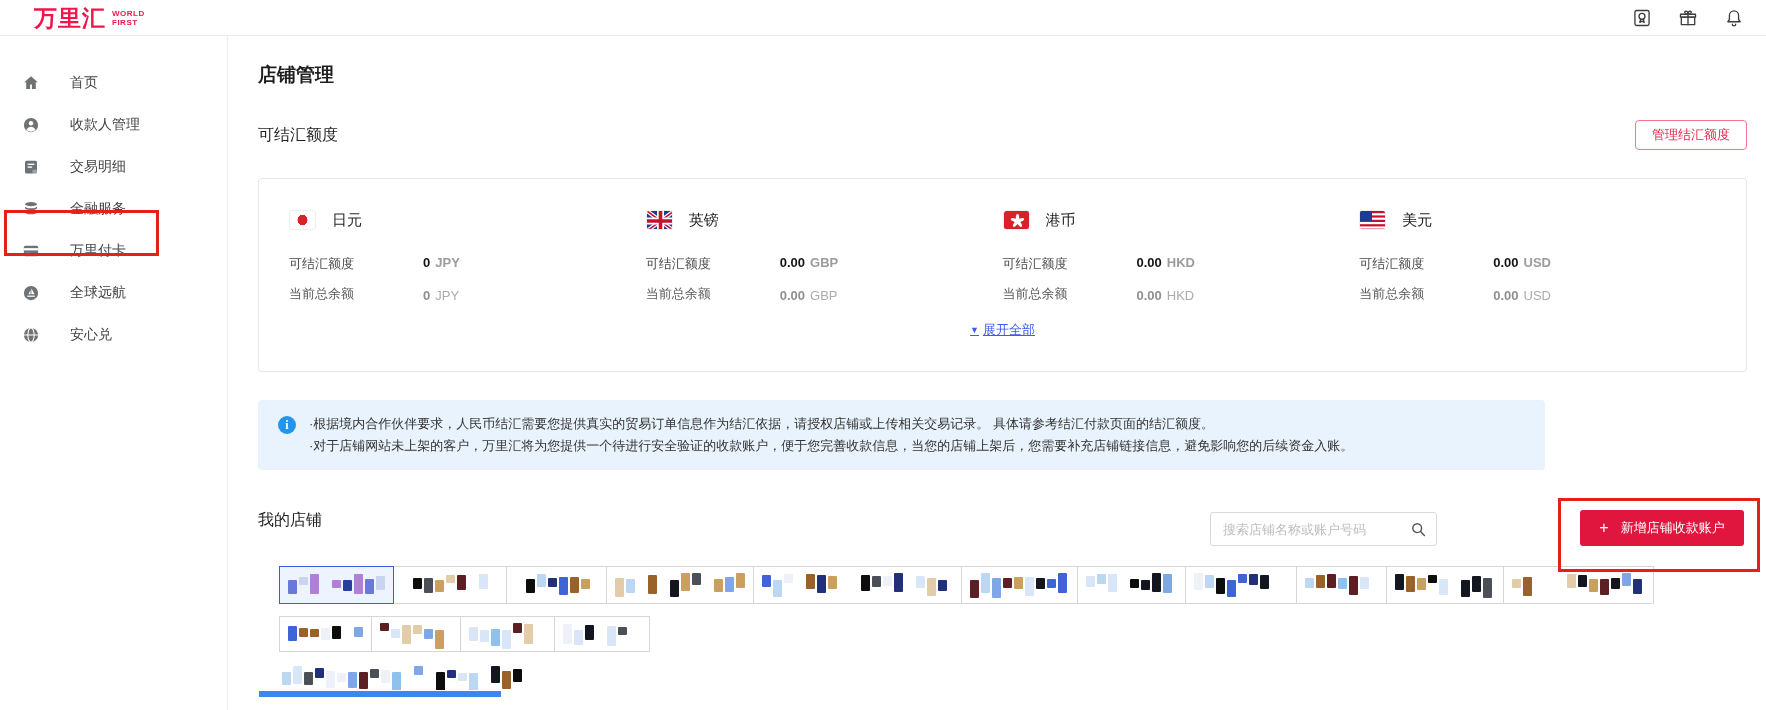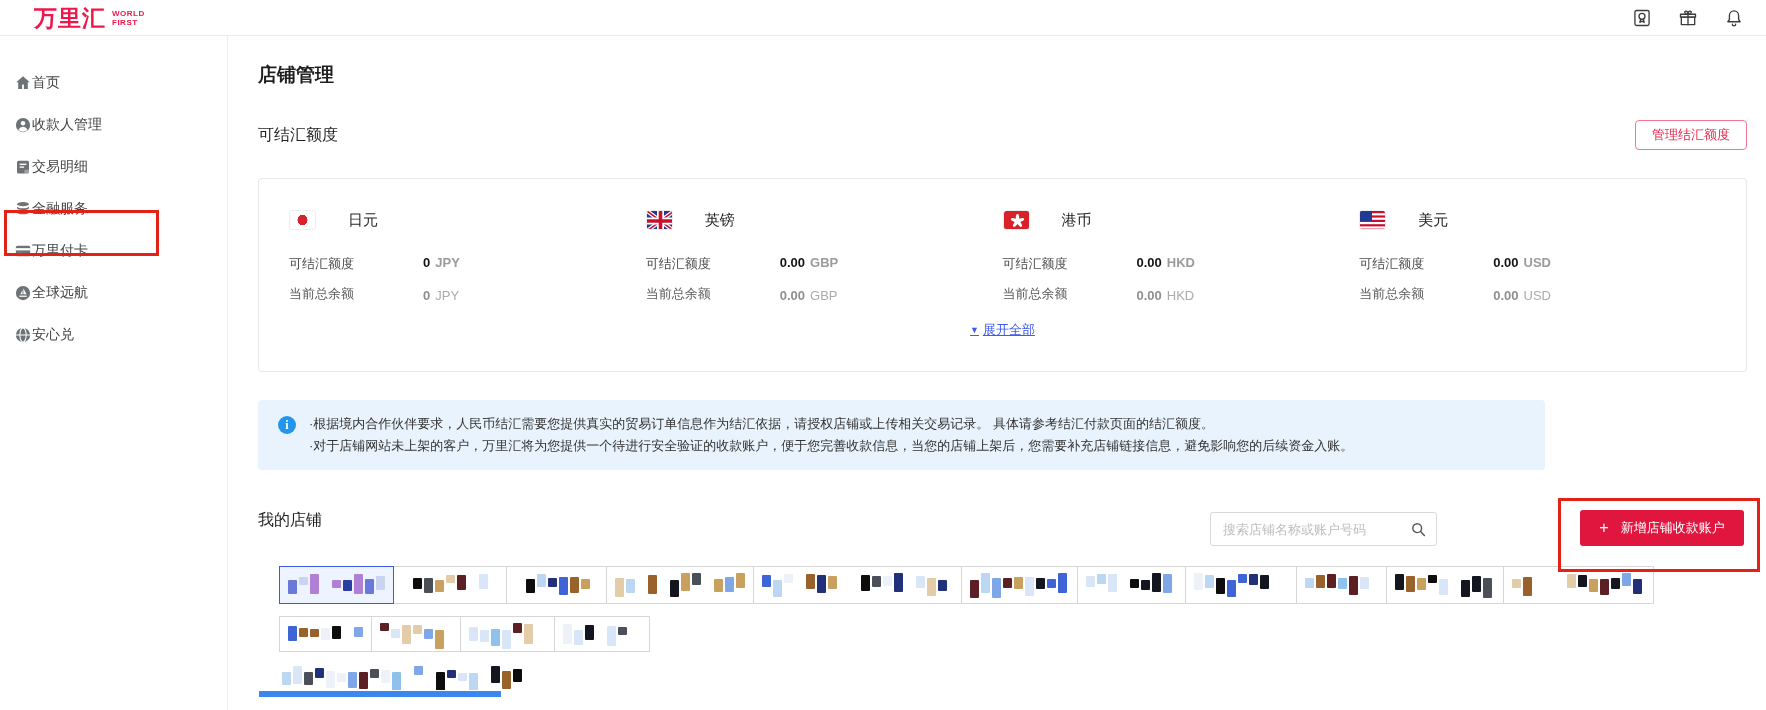--- a/index.html
+++ b/index.html
@@ -14,39 +14,39 @@
   .header-icons { margin-left:auto; display:flex; align-items:center; gap:26px; }
   .hicon { width:20px; height:20px; display:block; cursor:pointer; }
   .hicon svg { width:20px; height:20px; stroke:#3d3d3d; fill:none; stroke-width:1.6; stroke-linecap:round; stroke-linejoin:round; }
 
   
   .body { display:flex; height:674px; }
   .sidebar { width:228px; border-right:1px solid #ededed; padding-top:26px; position:relative; flex:none; }
   .main { flex:1; position:relative; padding:0 0 0 30px; }
 
   
-  .side-item { height:42px; display:flex; align-items:center; gap:0; padding-left:14px; font-size:14px; color:#444; cursor:pointer; }
+  .side-item { height:42px; display:flex; align-items:center; gap:30px; padding-left:22px; font-size:14px; color:#444; cursor:pointer; }
   .side-item .sicon { width:18px; height:18px; flex:none; }
   .side-item .sicon svg { width:18px; height:18px; }
   .side-item.active { color:#3b5bd8; }
   .annot { position:absolute; border:3px solid #e32117; pointer-events:none; z-index:6; }
   .annot-sidebar { left:4px; top:174px; width:155px; height:46px; }
 
   
   .content { width:1489px; }
   .page-title { padding-top:26px; font-size:19px; font-weight:bold; color:#1f1f1f; line-height:26px; }
   .section-row { margin-top:36px; position:relative; }
   .section-title { font-size:16px; color:#1f1f1f; line-height:22px; }
   .manage-btn { position:absolute; top:-4px; right:0; height:30px; padding:0 16px; background:#fff;
     border:1px solid #f5768f; border-radius:4px; color:#e9264e; font-size:13px; line-height:28px; cursor:pointer; }
 
   
   .card { margin-top:32px; width:1489px; height:194px; border:1px solid #e7e7e7; border-radius:4px; background:#fff; padding:30px 30px 0; }
   .cur-grid { display:grid; grid-template-columns:repeat(4,1fr); }
-  .cur-head { display:flex; align-items:center; gap:32px; height:22px; }
+  .cur-head { display:flex; align-items:center; gap:16px; height:22px; }
   .flag { width:27px; height:20px; border-radius:3px; flex:none; overflow:hidden; border:1px solid #eee; position:relative; background:#fff; }
   .flag svg { width:27px; height:20px; display:block; }
   .flag-jp { background:radial-gradient(circle at 50% 50%, #d8222a 0 32%, #fff 33%); }
   .cur-name { font-size:15px; color:#1f1f1f; }
   .cur-row { display:flex; margin-top:24px; font-size:13px; }
   .cur-row + .cur-row { margin-top:12px;align-items:flex-end; }
   .cur-label { width:134px; color:#4a4a4a; }
   .cur-amt { font-weight:bold; color:#141414; }
   .cur-code { font-weight:bold; color:#9b9b9b; margin-left:5px; }
   .cur-row.muted .cur-label { color:#595959; }

